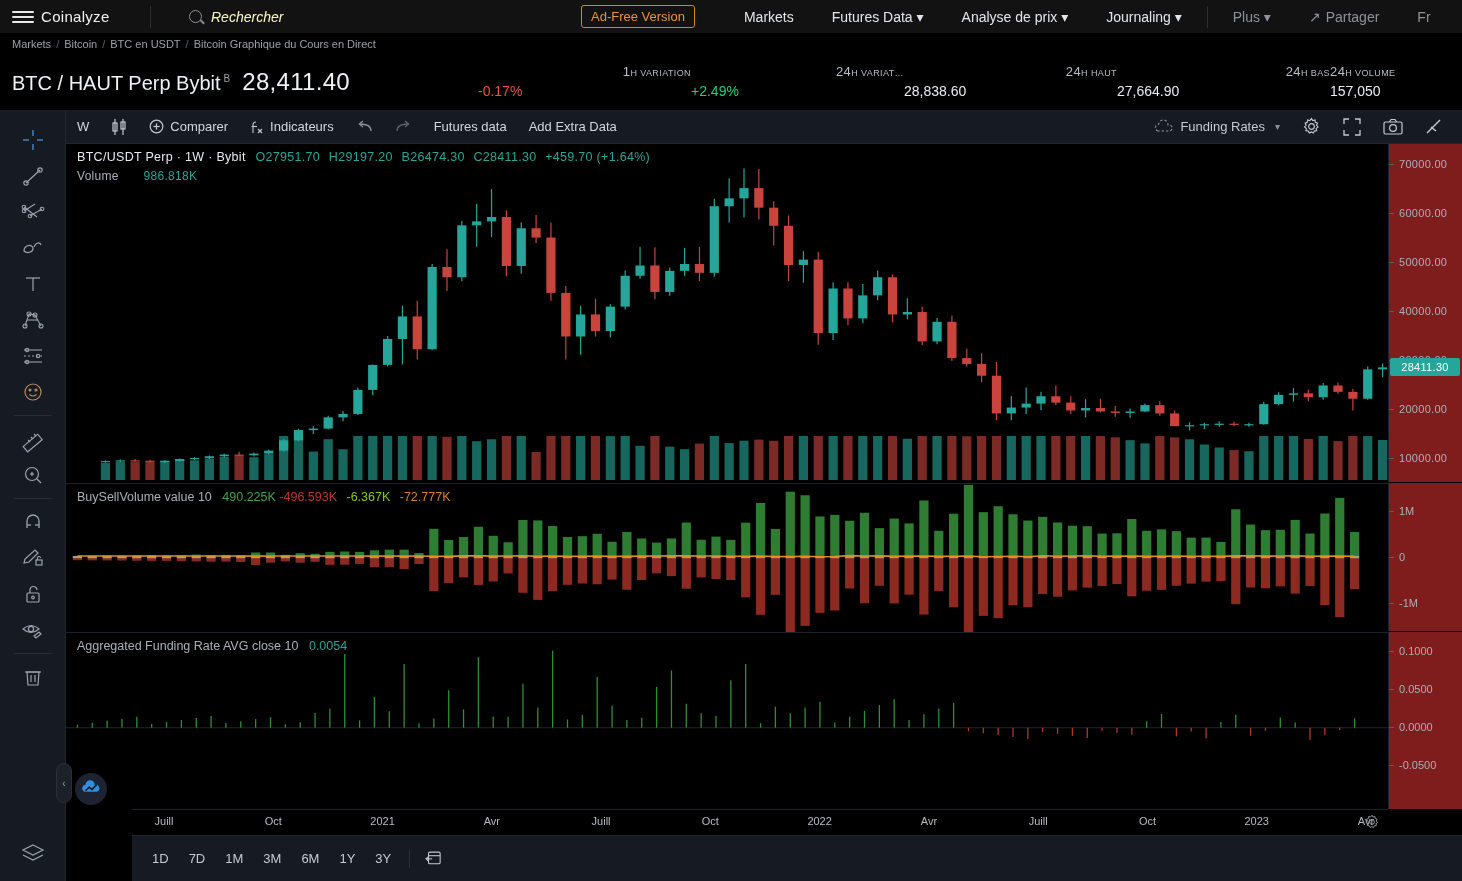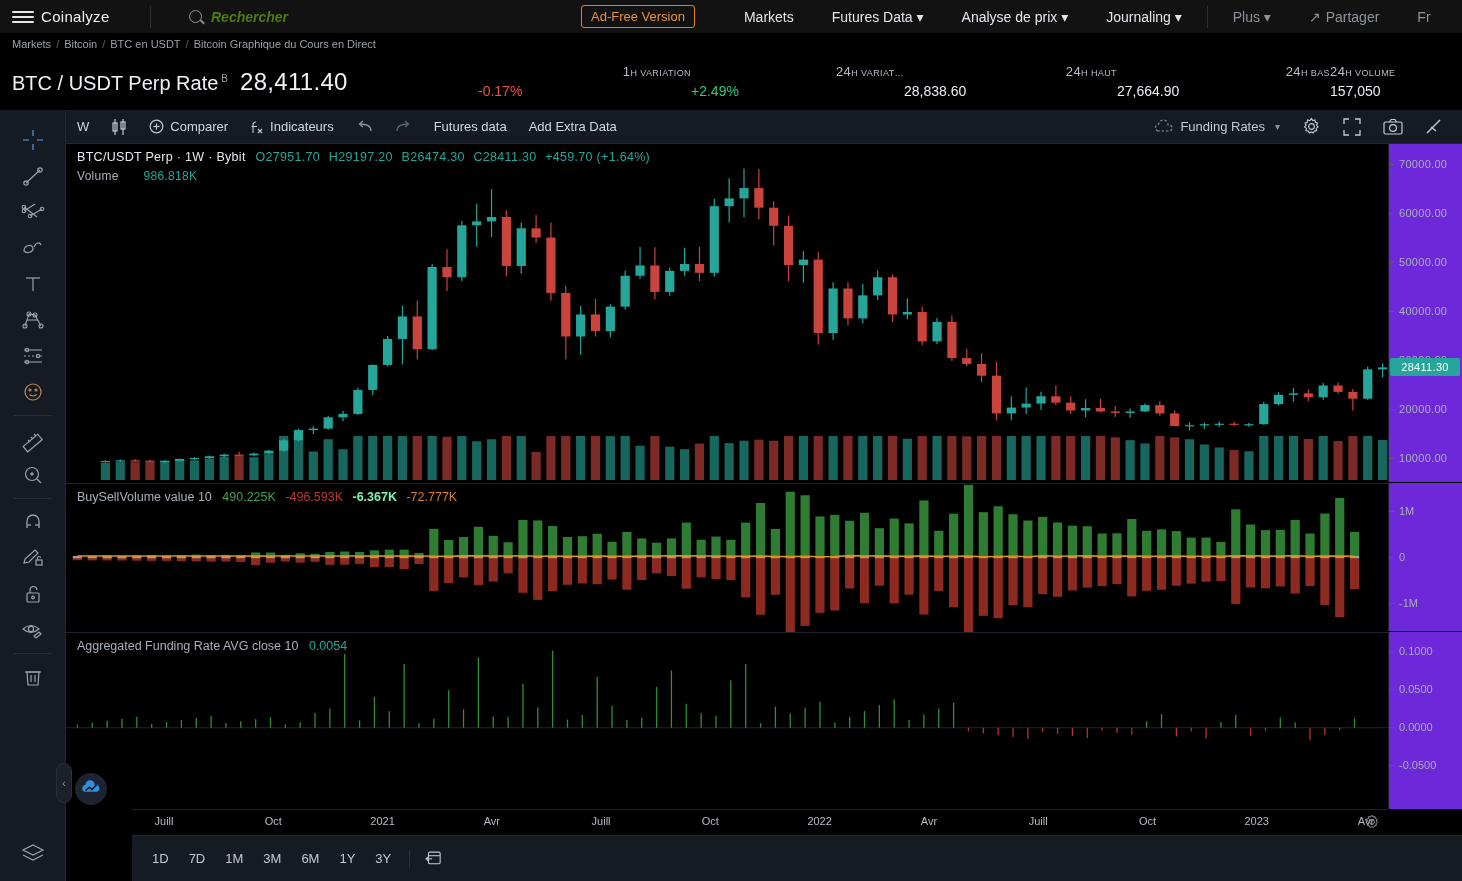--- a/index.html
+++ b/index.html
@@ -16,21 +16,21 @@
   }
   .brand { display:flex; align-items:center; gap:7px; padding-left:12px; width:150px; }
   .hamb { display:flex; flex-direction:column; gap:3px; width:22px; cursor:pointer; }
   .hamb i { display:block; height:2px; background:#e8e8e8; border-radius:1px; }
   .brand-name { font-size:15px; color:#f0f0f0; letter-spacing:.3px; }
   .nav-div { width:1px; height:22px; background:#2e2e2e; }
   .searchbox { display:flex; align-items:center; gap:9px; padding-left:38px; width:430px; }
   .search-ico { width:13px; height:13px; border:1.5px solid #8b8f96; border-radius:50%; position:relative; }
   .search-ico:after { content:""; position:absolute; width:5px; height:1.5px; background:#8b8f96;
     transform:rotate(45deg); right:-4px; bottom:0px; }
-  .search-ph { color:#4d7c0f; font-style:italic; font-size:14px;font-weight:bold; }
+  .search-ph { color:#fef9c3; font-style:italic; font-size:14px; }
   .adfree {
     border:1px solid #e0820c; color:#e8933a; font-size:13px;
     padding:3px 9px; border-radius:3px; cursor:pointer; white-space:nowrap;
   }
   .menus { display:flex; align-items:center; gap:0; margin-left:30px; }
   .menu-item { padding:0 19px; color:#e2e6ec; font-size:14px; cursor:pointer; white-space:nowrap; }
   .menu-item.dim { color:#8e939b; }
   .menu-sep { width:1px; height:22px; background:#2e2e2e; margin:0 6px; }
   .share-ico { display:inline-block; margin-right:5px; color:#8e939b; }
 
@@ -80,42 +80,42 @@
     color:#d2d7df; font-size:13px; cursor:pointer; white-space:nowrap;
   }
   .ct-right { position:absolute; right:8px; display:flex; align-items:flex-end; }
   .ct-right .ct-item { color:#c3c9d2; }
 
   .panes { position:absolute; top:34px; left:0; right:0; bottom:46px; }
   .pane { position:absolute; left:0; right:74px; background:#000; }
   .pane.price { top:0; height:338px;padding-left:28px; }
   .pane.vol   { top:339px; height:148px; border-top:1px solid #1c212b; }
   .pane.fund  { top:488px; bottom:26px; border-top:1px solid #1c212b; }
-  .axis { position:absolute; right:0; width:74px; background:#6d28d9; border-left:1px solid #1c212b; }
+  .axis { position:absolute; right:0; width:74px; background:#7f1d1d; border-left:1px solid #1c212b; }
   .axis.price { top:0; height:338px; }
   .axis.vol   { top:339px; height:148px; }
   .axis.fund  { top:488px; bottom:26px; }
   .axis-lbl {
     position:absolute; left:10px; font-size:11px; color:#a9afb8; white-space:nowrap;
     transform:translateY(-50%);
   }
   .axis-tick { position:absolute; left:0; width:5px; height:1px; background:#585e68; }
   .cur-price {
     position:absolute; left:1px; right:2px; height:18px; background:#26a69a; color:#fff;
     font-size:11px; display:flex; align-items:center; justify-content:center;
     transform:translateY(-50%); border-radius:2px;
   }
   .legend { position:absolute; left:11px; top:6px; z-index:5; font-size:12.5px; white-space:nowrap; }
   .legend .ttl { color:#e6eaf0; }
   .legend .mut { color:#a9b0ba; }
   .legend .grn { color:#26a69a; }
   .legend .teal { color:#26a69a; }
   .legend-row2 { margin-top:5px; font-size:12px; color:#a9b0ba; }
   .lg-green { color:#3fa34d; } .lg-red { color:#c0392b; } .lg-org { color:#d9822b; }
-  .lg-gray { color:#86efac;font-weight:bold; }
+  .lg-gray { color:#84cc16; }
   .tbar {
     position:absolute; left:66px; right:74px; bottom:46px; height:26px;
     background:#000; border-top:1px solid #1c212b;
   }
   .tlabel { position:absolute; top:5px; font-size:11px; color:#b6bcc5; transform:translateX(-50%); }
   .tgear { position:absolute; right:-58px; top:4px; }
 
   
   .bottombar {
     position:absolute; left:66px; right:0; bottom:0; height:46px;
@@ -175,21 +175,21 @@
   <span class="sep">/</span>
   <span>Bitcoin</span>
   <span class="sep">/</span>
   <span>BTC en USDT</span>
   <span class="sep">/</span>
   <span class="last">Bitcoin Graphique du Cours en Direct</span>
 </div>
 
 <div class="instr">
   <div class="instr-left">
-    <div class="pair"><span>BTC / USDT Perp Rate</span><span class="pair-badge">B</span></div>
+    <div class="pair"><span>BTC / HAUT Perp Bybit</span><span class="pair-badge">B</span></div>
     <div class="price">28,411.40</div>
   </div>
   <div class="stats">
     <div class="stat">
       <div class="stat-lbl"><b>1</b><span>H VARIATION</span></div>
       <div class="stat-val down">-0.17%</div>
     </div>
     <div class="stat">
       <div class="stat-lbl"><b>24</b><span>H VARIAT…</span></div>
       <div class="stat-val up">+2.49%</div>
@@ -722,21 +722,21 @@
             <div class="axis-lbl" style="top: 313.507px;">10000.00</div>
             <div class="axis-tick" style="top: 313.507px;"></div>
             <div class="cur-price" style="top: 223.319px;">28411.30</div>
           </div>
       </div>
 
       <div class="pane vol">
         <div class="legend">
           <span class="mut">BuySellVolume value 10</span>
           <span class="lg-green" style="margin-left:7px">490.225K</span>
-          <span class="lg-red" style="margin-left:6px">-496.593K</span>
+          <span class="lg-red" style="">-496.593K</span>
           <span class="lg-gray" style="margin-left:6px">-6.367K</span>
           <span class="lg-org" style="margin-left:6px">-72.777K</span>
         </div>
         <svg id="svg-vol" width="1322" height="148">
             <rect x="6.821609195402298" y="71.9162485106383" width="9.20735632183908" height="2.083751489361702" fill="#2f7d32"></rect>
             <rect x="6.821609195402298" y="74" width="9.20735632183908" height="2.206325106382979" fill="#8c2a22"></rect>
             <rect x="6.821609195402298" y="72" width="9.20735632183908" height="2.2" fill="#cfd4db" opacity="0.55"></rect>
             <rect x="21.672183908045977" y="71.57534666666666" width="9.20735632183908" height="2.424653333333333" fill="#2f7d32"></rect>
             <rect x="21.672183908045977" y="74" width="9.20735632183908" height="2.3642049122807016" fill="#8c2a22"></rect>
             <rect x="21.672183908045977" y="72" width="9.20735632183908" height="2.2" fill="#cfd4db" opacity="0.55"></rect>

